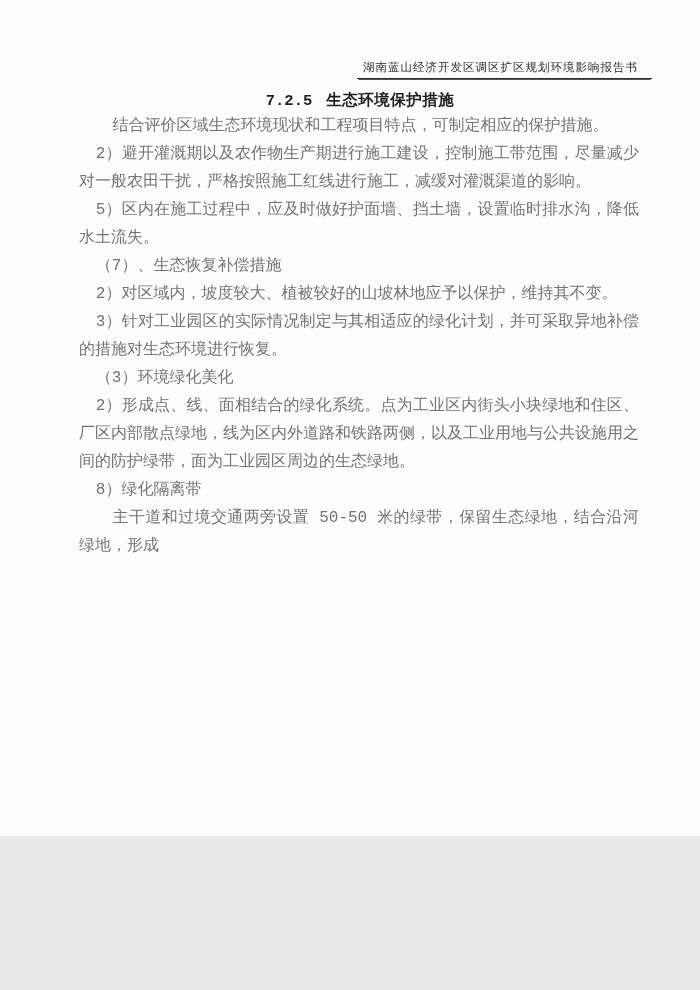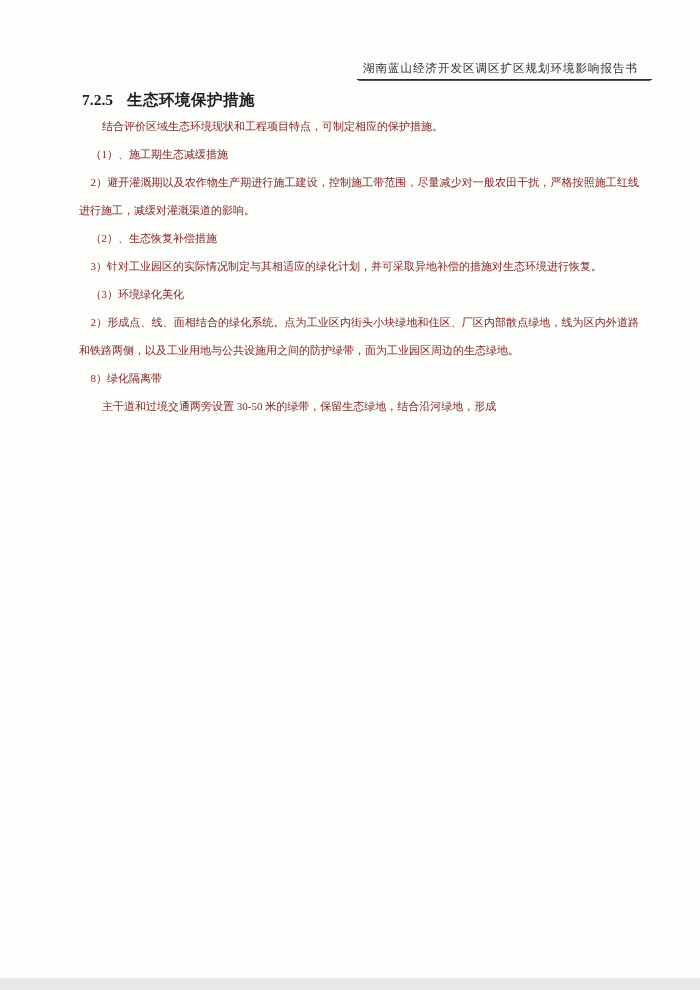--- a/index.html
+++ b/index.html
@@ -3,25 +3,25 @@
 <meta charset="utf-8">
 <style>
   html, body {
     margin: 0;
     padding: 0;
     background: #e8e8e8;
   }
   .page {
     position: relative;
     width: 700px;
-    height: 978px;
+    height: 836px;
     margin: 0 auto;
     background: #fdfdfc;
     color: #242424;
-    font-family: Liberation Serif, serif;
+    font-family: Liberation Mono, monospace;
     overflow: hidden;
     box-sizing: border-box;
   }
   .page-header {
     position: absolute;
     top: 58px;
     left: 0;
     right: 48px;
     text-align: right;
   }
@@ -37,34 +37,35 @@
   .section-heading {
     position: absolute;
     top: 90px;
     left: 82px;
     right: 62px;
     margin: 0;
     font-size: 15.5px;
     font-weight: bold;
     color: #1e1e1e;
     letter-spacing: 0.5px;
+    text-align: center;
   }
   .section-heading .sec-num {
     margin-right: 14px;
     letter-spacing: 0;
   }
   .doc-body {
     position: absolute;
     top: 112px;
     left: 79px;
     right: 61px;
-    font-size: 11px;
+    font-size: 16px;
     line-height: 28px;
     text-align: justify;
-    color: #7f1d1d;
+    color: #737373;
   }
   .doc-body p {
     margin: 0;
     padding: 0;
   }
   .ind-1 { text-indent: 1.05em; }
   .ind-2 { text-indent: 2.1em; }
   .page-footer {
     position: absolute;
     top: 921px;
@@ -84,24 +85,25 @@
   <div class="page-header">
     <span class="running-title">湖南蓝山经济开发区调区扩区规划环境影响报告书</span>
   </div>
 
   <h2 class="section-heading">
     <span class="sec-num">7.2.5</span><span>生态环境保护措施</span>
   </h2>
 
   <div class="doc-body">
     <p class="ind-2">结合评价区域生态环境现状和工程项目特点，可制定相应的保护措施。</p>
-    <p class="ind-1">（1）、施工期生态减缓措施</p>
     <p class="ind-1">2）避开灌溉期以及农作物生产期进行施工建设，控制施工带范围，尽量减少对一般农田干扰，严格按照施工红线进行施工，减缓对灌溉渠道的影响。</p>
-    <p class="ind-1">（2）、生态恢复补偿措施</p>
+    <p class="ind-1">5）区内在施工过程中，应及时做好护面墙、挡土墙，设置临时排水沟，降低水土流失。</p>
+    <p class="ind-1">（7）、生态恢复补偿措施</p>
+    <p class="ind-1">2）对区域内，坡度较大、植被较好的山坡林地应予以保护，维持其不变。</p>
     <p class="ind-1">3）针对工业园区的实际情况制定与其相适应的绿化计划，并可采取异地补偿的措施对生态环境进行恢复。</p>
     <p class="ind-1">（3）环境绿化美化</p>
     <p class="ind-1">2）形成点、线、面相结合的绿化系统。点为工业区内街头小块绿地和住区、厂区内部散点绿地，线为区内外道路和铁路两侧，以及工业用地与公共设施用之间的防护绿带，面为工业园区周边的生态绿地。</p>
     <p class="ind-1">8）绿化隔离带</p>
-    <p class="ind-2">主干道和过境交通两旁设置 30-50 米的绿带，保留生态绿地，结合沿河绿地，形成</p>
+    <p class="ind-2">主干道和过境交通两旁设置 50-50 米的绿带，保留生态绿地，结合沿河绿地，形成</p>
   </div>
 
 
 </div>
 
 </body></html>

